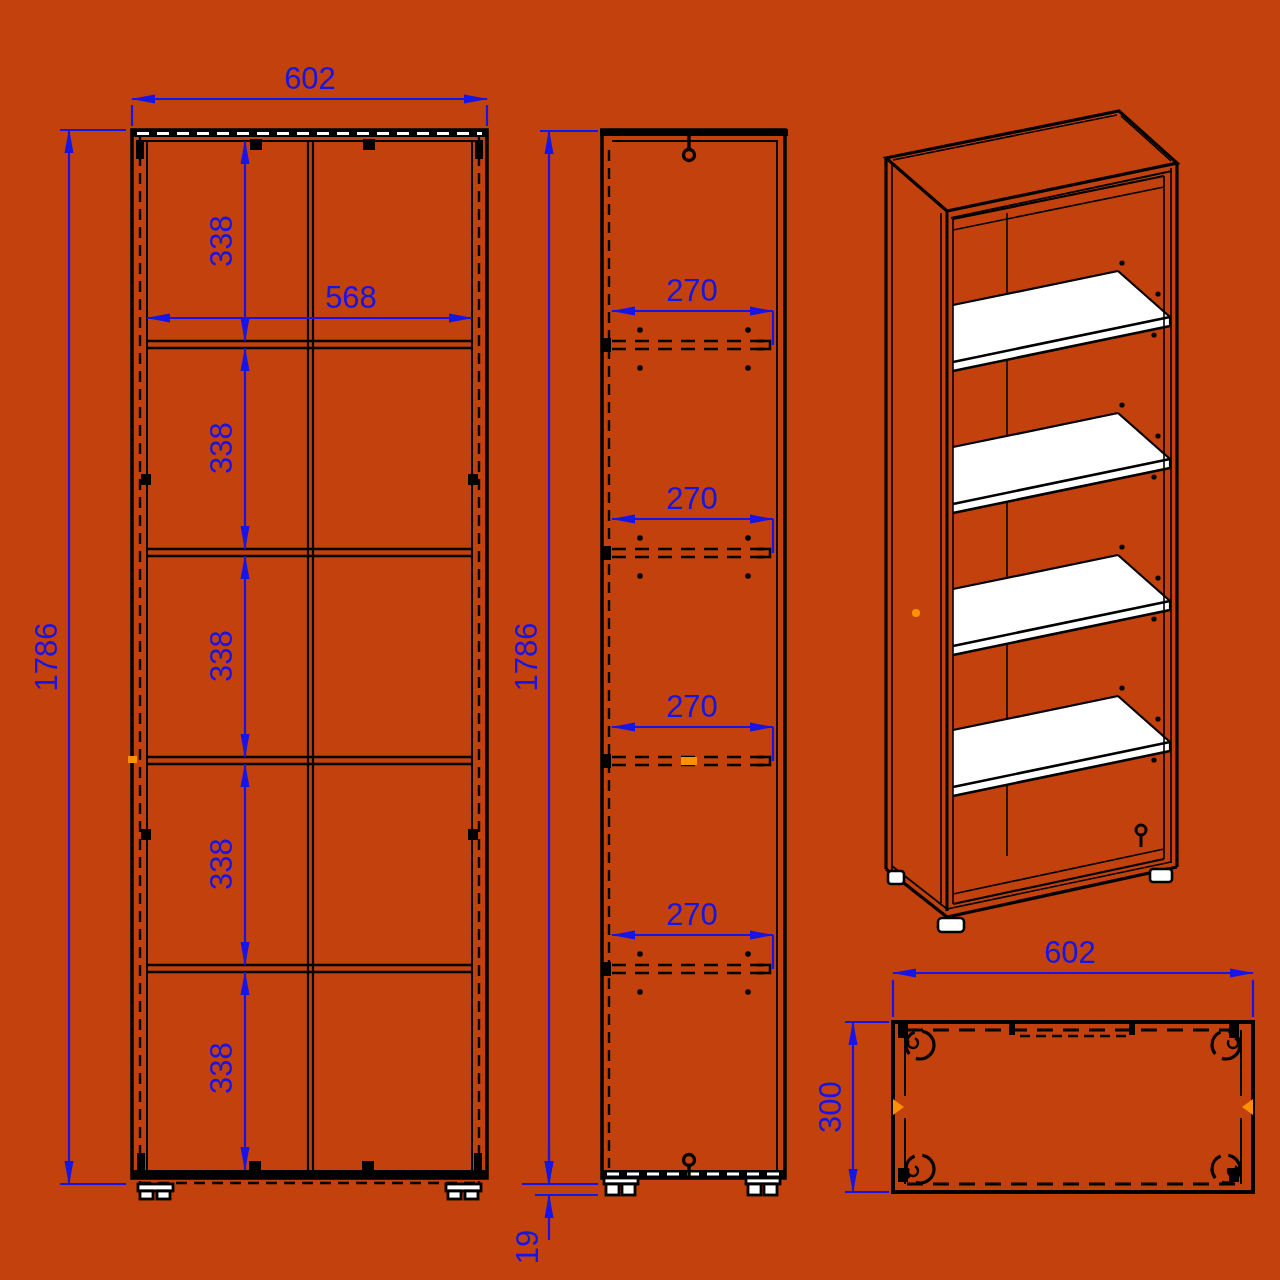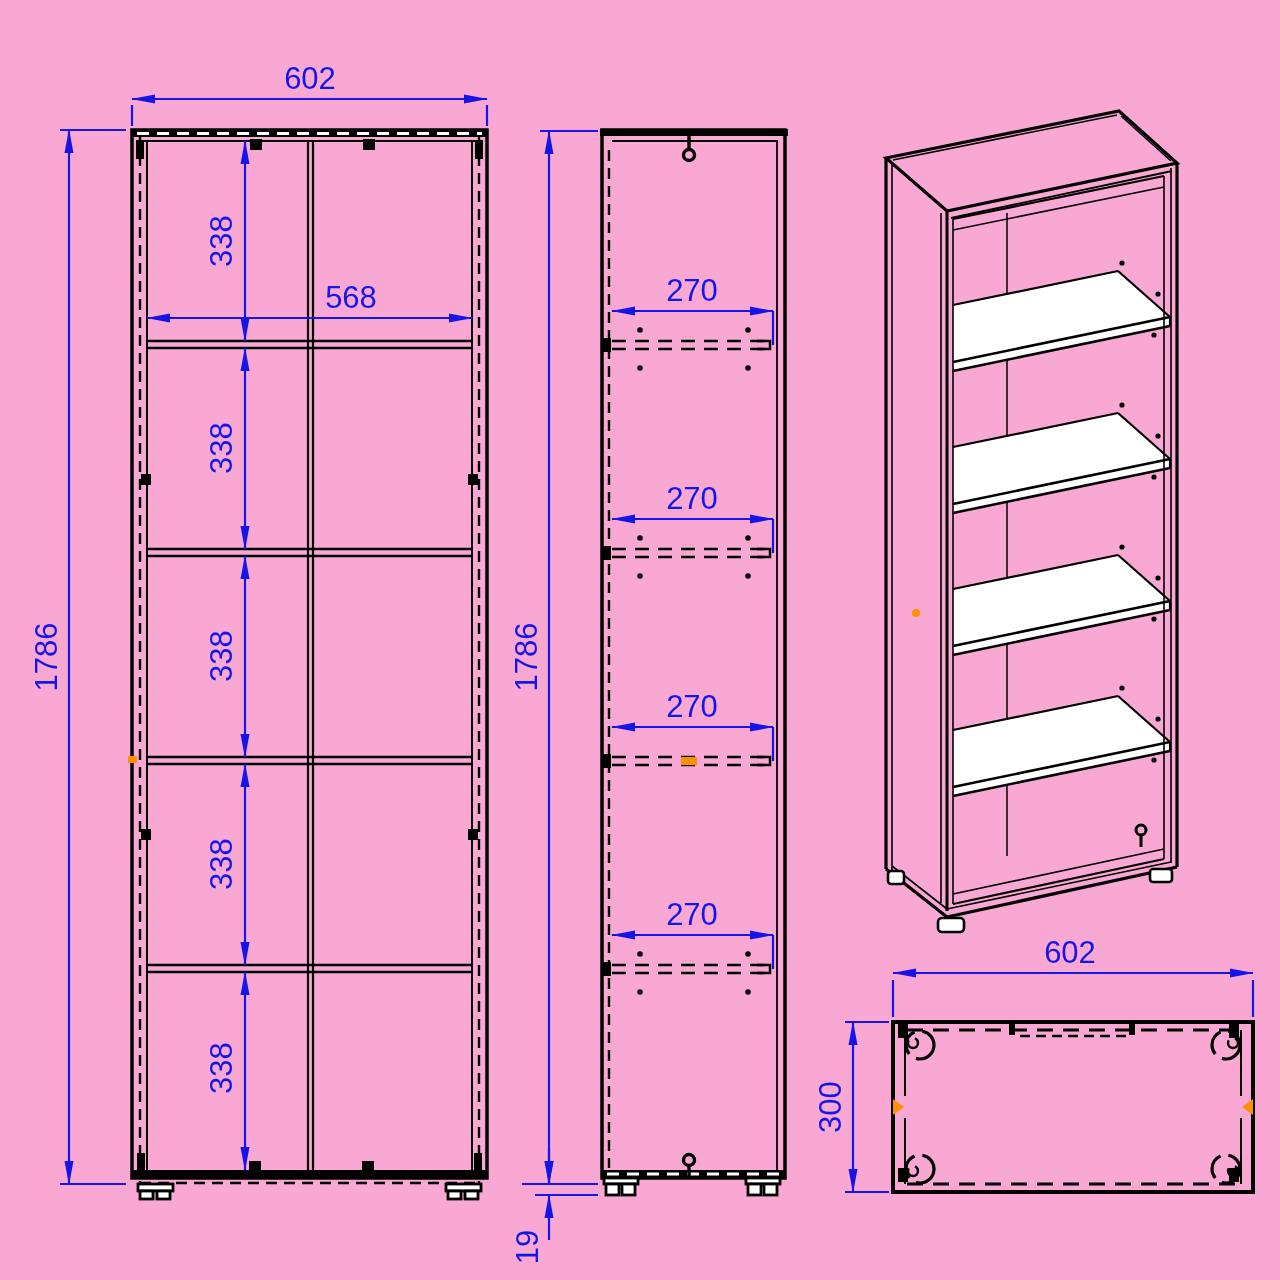--- a/index.html
+++ b/index.html
@@ -1,16 +1,16 @@
 <!DOCTYPE html>
 <html><head>
 <meta charset="utf-8">
 <style>
   html,body{margin:0;padding:0;background:#ffffff;}
-  .stage{position:relative;width:1280px;height:1280px;background:#f9a8d4;overflow:hidden;}
+  .stage{position:relative;width:1280px;height:1280px;background:#c2410c;overflow:hidden;}
   svg text{font-family:"Liberation Sans","DejaVu Sans",sans-serif;font-size:31px;}
 </style>
 </head>
 <body>
 
 <div class="stage">
 <svg width="1280" height="1280" viewBox="0 0 1280 1280" xmlns="http://www.w3.org/2000/svg">
   <defs>
     <marker id="arr" viewBox="0 0 24 12" refX="23" refY="6" markerWidth="24" markerHeight="12" orient="auto-start-reverse" markerUnits="userSpaceOnUse">
       <path d="M0,1.5 L24,6 L0,10.5 Z" fill="#1515e8"></path>

